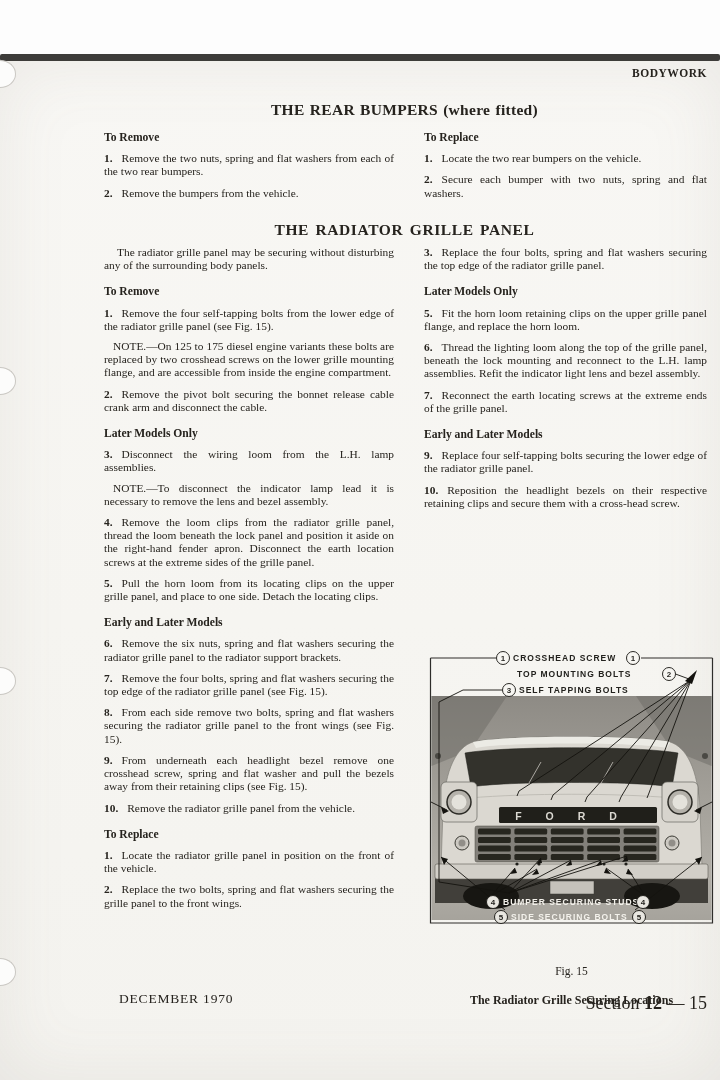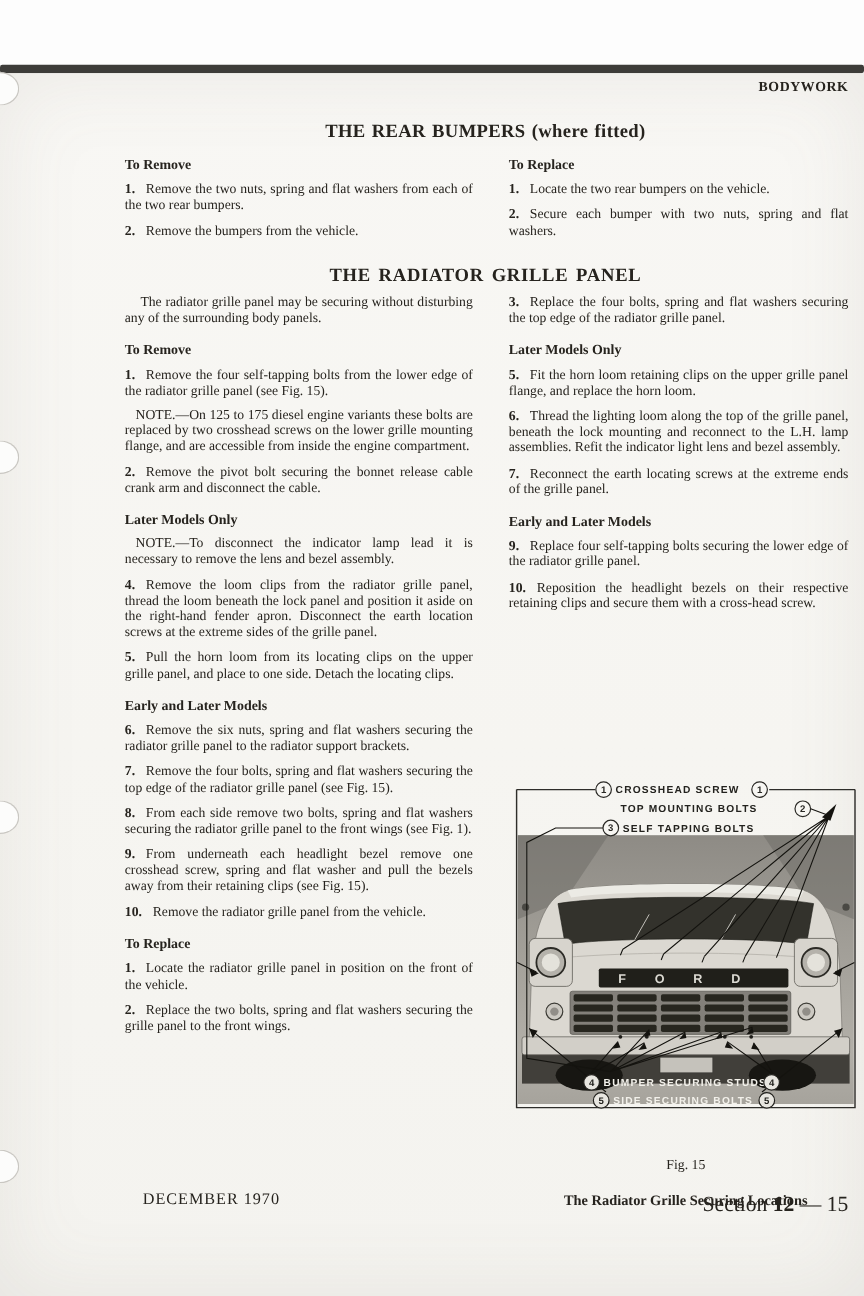--- a/index.html
+++ b/index.html
@@ -65,27 +65,28 @@
     </div>
 
   <div class="sec-title t2">THE RADIATOR GRILLE PANEL</div>
   <div class="col c-l2">
       <p class="intro">The radiator grille panel may be securing without disturbing any of the surrounding body panels.</p>
       <h4 class="sub-heading">To Remove</h4>
       <p class="step"><b class="step-num">1.</b><span>Remove the four self-tapping bolts from the lower edge of the radiator grille panel (see Fig. 15).</span></p>
       <p class="note">NOTE.—On 125 to 175 diesel engine variants these bolts are replaced by two crosshead screws on the lower grille mounting flange, and are accessible from inside the engine compartment.</p>
       <p class="step"><b class="step-num">2.</b><span>Remove the pivot bolt securing the bonnet release cable crank arm and disconnect the cable.</span></p>
       <h4 class="sub-heading">Later Models Only</h4>
+      <p class="step"><b class="step-num">3.</b><span>Disconnect the wiring loom from the L.H. lamp assemblies.</span></p>
       <p class="note">NOTE.—To disconnect the indicator lamp lead it is necessary to remove the lens and bezel assembly.</p>
       <p class="step"><b class="step-num">4.</b><span>Remove the loom clips from the radiator grille panel, thread the loom beneath the lock panel and position it aside on the right-hand fender apron. Disconnect the earth location screws at the extreme sides of the grille panel.</span></p>
       <p class="step"><b class="step-num">5.</b><span>Pull the horn loom from its locating clips on the upper grille panel, and place to one side.  Detach the locating clips.</span></p>
       <h4 class="sub-heading">Early and Later Models</h4>
       <p class="step"><b class="step-num">6.</b><span>Remove the six nuts, spring and flat washers securing the radiator grille panel to the radiator support brackets.</span></p>
       <p class="step"><b class="step-num">7.</b><span>Remove the four bolts, spring and flat washers securing the top edge of the radiator grille panel (see Fig. 15).</span></p>
-      <p class="step"><b class="step-num">8.</b><span>From each side remove two bolts, spring and flat washers securing the radiator grille panel to the front wings (see Fig. 1).</span></p>
+      <p class="step"><b class="step-num">8.</b><span>From each side remove two bolts, spring and flat washers securing the radiator grille panel to the front wings (see Fig. 15).</span></p>
       <p class="step"><b class="step-num">9.</b><span>From underneath each headlight bezel remove one crosshead screw, spring and flat washer and pull the bezels away from their retaining clips (see Fig. 15).</span></p>
       <p class="step"><b class="step-num">10.</b><span>Remove the radiator grille panel from the vehicle.</span></p>
       <h4 class="sub-heading">To Replace</h4>
       <p class="step"><b class="step-num">1.</b><span>Locate the radiator grille panel in position on the front of the vehicle.</span></p>
       <p class="step"><b class="step-num">2.</b><span>Replace the two bolts, spring and flat washers securing the grille panel to the front wings.</span></p>
     </div>
   <div class="col c-r2">
       <p class="step"><b class="step-num">3.</b><span>Replace the four bolts, spring and flat washers securing the top edge of the radiator grille panel.</span></p>
       <h4 class="sub-heading">Later Models Only</h4>
       <p class="step"><b class="step-num">5.</b><span>Fit the horn loom retaining clips on the upper grille panel flange, and replace the horn loom.</span></p>

